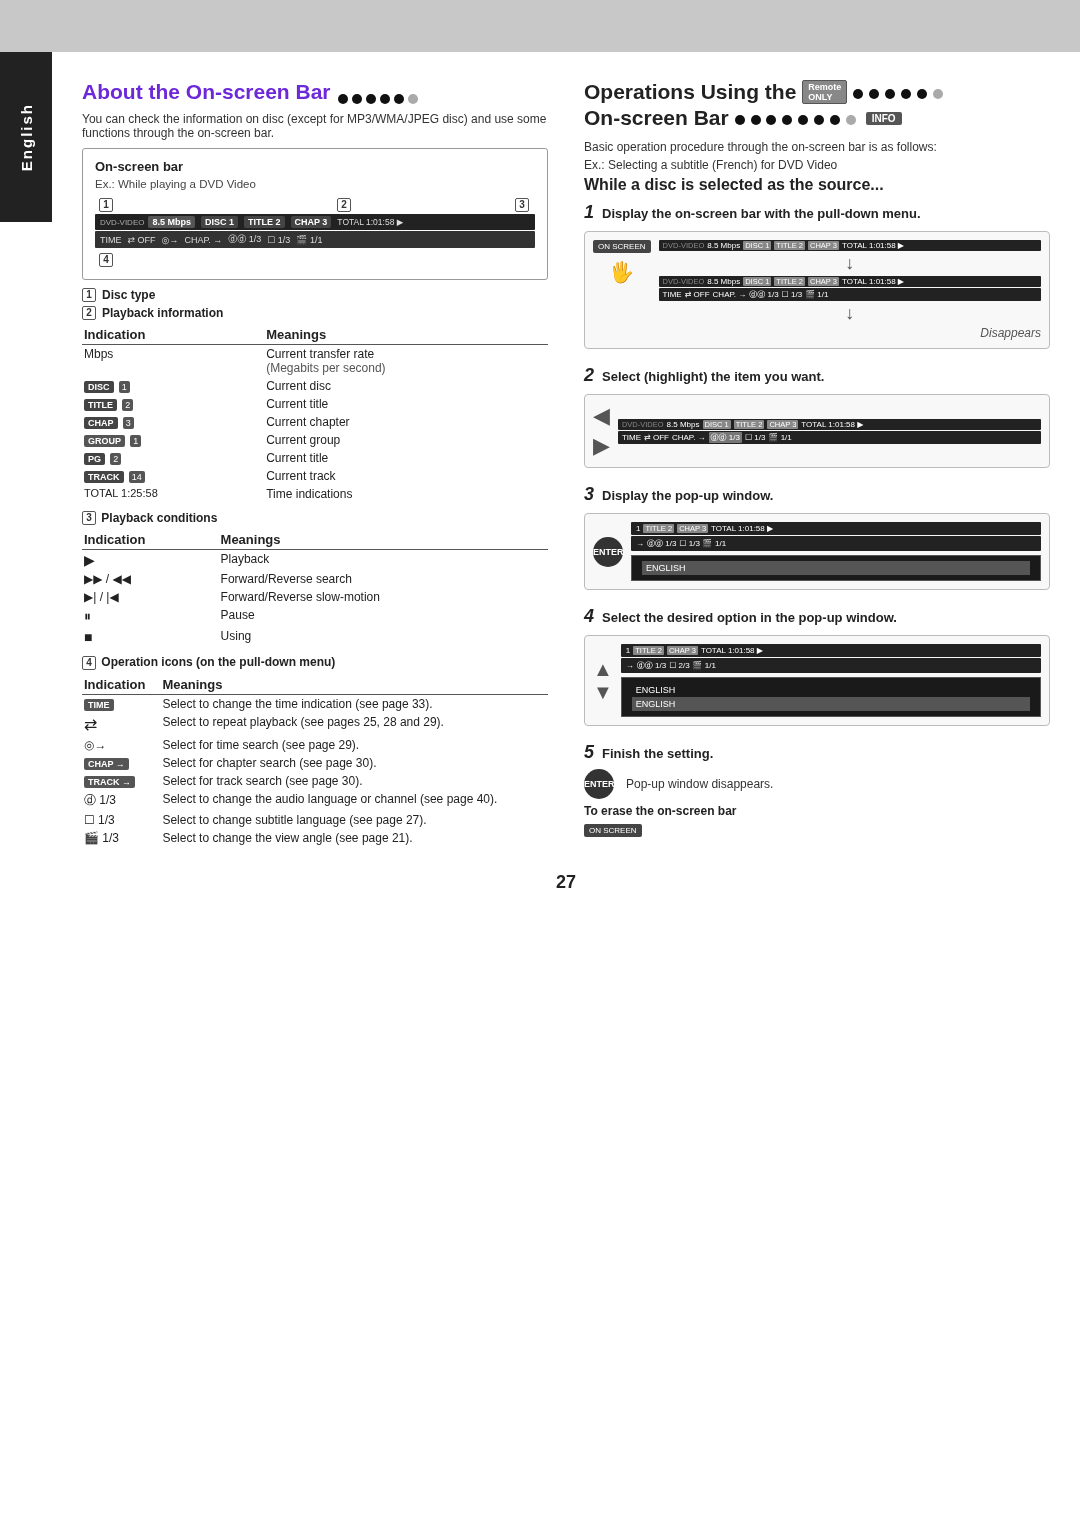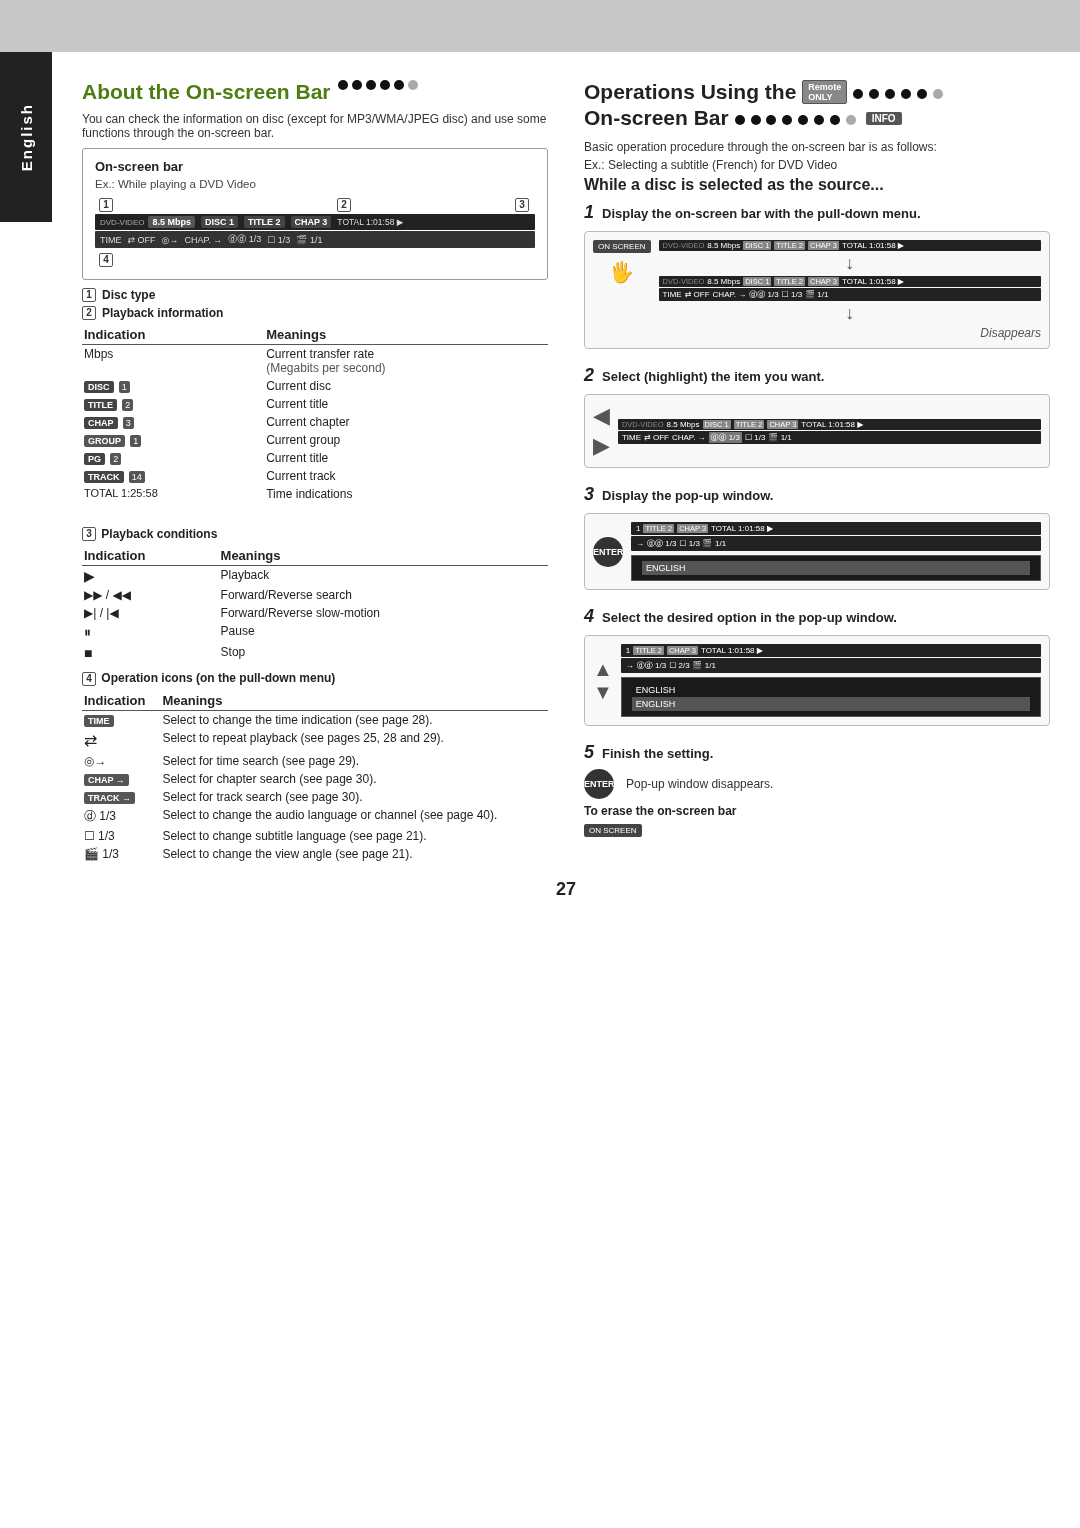--- a/index.html
+++ b/index.html
@@ -59,23 +59,23 @@
     }
     .col-right {
       flex: 1;
       min-width: 0;
     }
 
     
     .section-title {
       font-size: 21px;
       font-weight: 900;
-      color: #4d7c0f;
-      display: flex;
-      align-items: flex-start;
+      color: #6d28d9;
+      display: flex;
+      align-items: flex-end;
       gap: 7px;
       margin-bottom: 8px;
     }
     .section-title .dots {
       display: flex;
       gap: 4px;
       align-items: center;
     }
     .dot {
       width: 10px;
@@ -478,21 +478,21 @@
             <td><span class="badge track">TRACK</span> <span style="background:#555;color:#fff;padding:1px 3px;border-radius:2px;font-size:9px;">14</span></td>
             <td>Current track</td>
           </tr>
           <tr>
             <td style="font-size:11px;">TOTAL 1:25:58</td>
             <td>Time indications</td>
           </tr>
         </tbody>
       </table>
 
-      <div style="margin-top:24px;">
+      <div style="margin-top:8px;">
         <div class="row info-list">
           <span class="num-label">3</span>
           <b>Playback conditions</b>
         </div>
       </div>
 
       <table class="meanings-table">
         <thead>
           <tr>
             <th>Indication</th>
@@ -511,21 +511,21 @@
           <tr>
             <td style="font-size:12px;">▶| / |◀</td>
             <td>Forward/Reverse slow-motion</td>
           </tr>
           <tr>
             <td style="font-size:14px;">⏸</td>
             <td>Pause</td>
           </tr>
           <tr>
             <td style="font-size:14px;">■</td>
-            <td>Stop</td>
+            <td>Using</td>
           </tr>
         </tbody>
       </table>
 
       <div style="margin-top:8px;">
         <div class="row info-list">
           <span class="num-label">4</span>
           <b>Operation icons (on the pull-down menu)</b>
         </div>
       </div>
@@ -533,21 +533,21 @@
       <table class="meanings-table">
         <thead>
           <tr>
             <th>Indication</th>
             <th>Meanings</th>
           </tr>
         </thead>
         <tbody>
           <tr>
             <td><span class="badge">TIME</span></td>
-            <td>Select to change the time indication (see page 28).</td>
+            <td>Select to change the time indication (see page 33).</td>
           </tr>
           <tr>
             <td style="font-size:16px;">⇄</td>
             <td>Select to repeat playback (see pages 25, 28 and 29).</td>
           </tr>
           <tr>
             <td>◎→</td>
             <td>Select for time search (see page 29).</td>
           </tr>
           <tr>
@@ -557,21 +557,21 @@
           <tr>
             <td><span class="badge">TRACK →</span></td>
             <td>Select for track search (see page 30).</td>
           </tr>
           <tr>
             <td>ⓓ 1/3</td>
             <td>Select to change the audio language or channel (see page 40).</td>
           </tr>
           <tr>
             <td>☐ 1/3</td>
-            <td>Select to change subtitle language (see page 21).</td>
+            <td>Select to change subtitle language (see page 27).</td>
           </tr>
           <tr>
             <td>🎬 1/3</td>
             <td>Select to change the view angle (see page 21).</td>
           </tr>
         </tbody>
       </table>
 
     </div>
 

